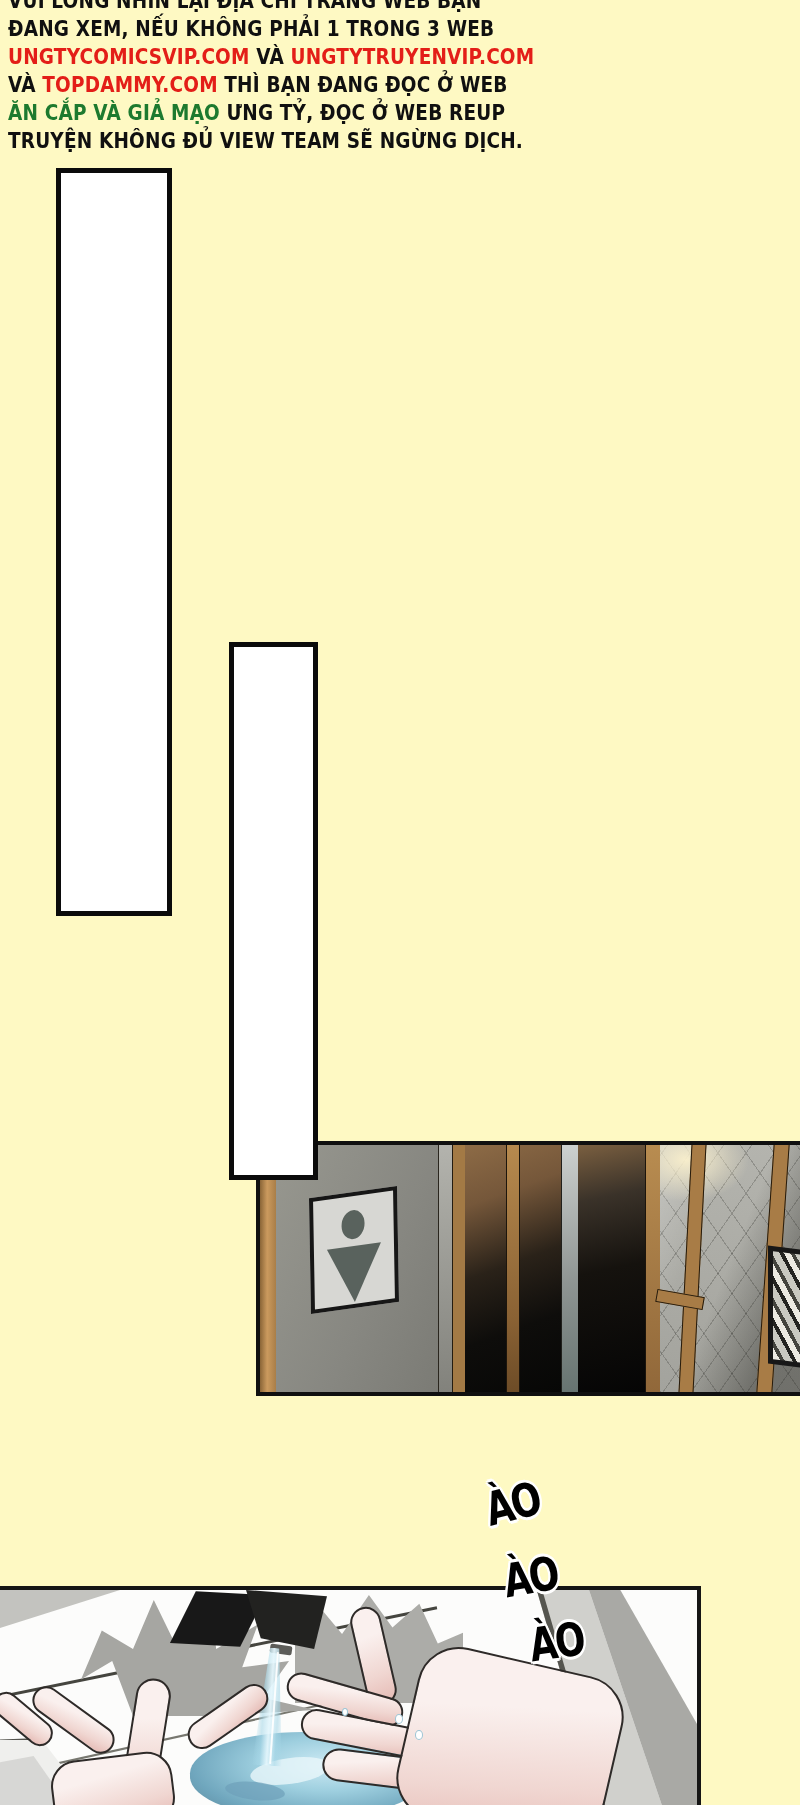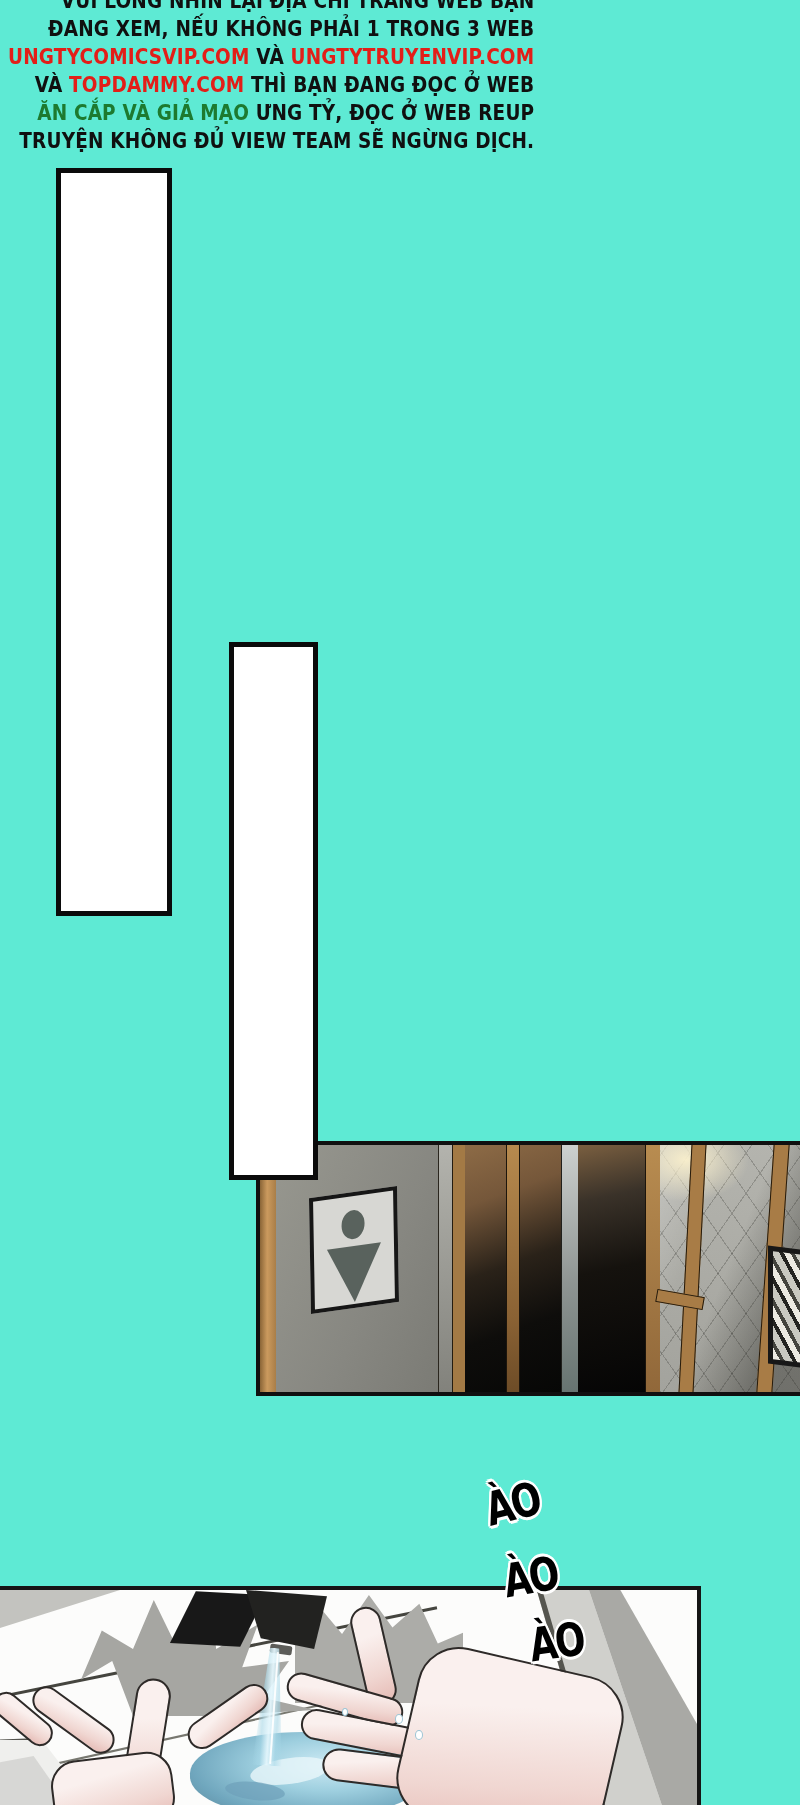--- a/index.html
+++ b/index.html
@@ -1,17 +1,17 @@
 <!DOCTYPE html>
 <html><head>
 <meta charset="utf-8">
 <style>
   html,body{margin:0;padding:0;background:#ffffff;}
-  #page{position:relative;width:800px;height:1805px;background:#5eead4;overflow:hidden;
-        font-family:"DejaVu Sans", sans-serif;text-align:right;}
+  #page{position:relative;width:800px;height:1805px;background:#fef9c3;overflow:hidden;
+        font-family:"DejaVu Sans", sans-serif;}
 
   
   .warning{position:absolute;left:8px;top:-13px;transform:scaleX(.88);transform-origin:left top;
            font-weight:bold;font-size:21px;line-height:28px;color:#101010;}
   .wline{white-space:pre;letter-spacing:.2px;}
   .wline .red{color:#e31e18;}
   .wline .green{color:#1d7a2f;}
 
   
   .sbox{position:absolute;background:#ffffff;border:5px solid #0b0b0b;box-sizing:border-box;}

